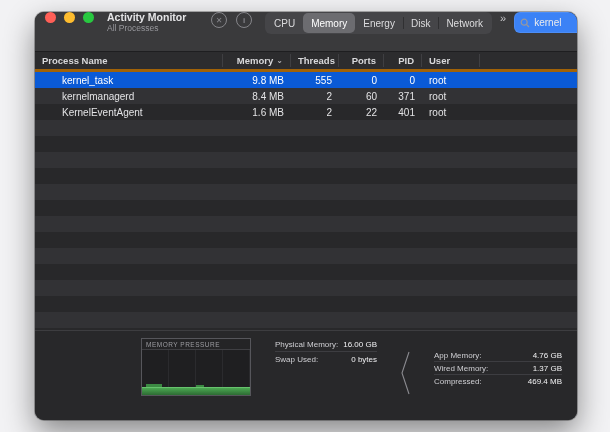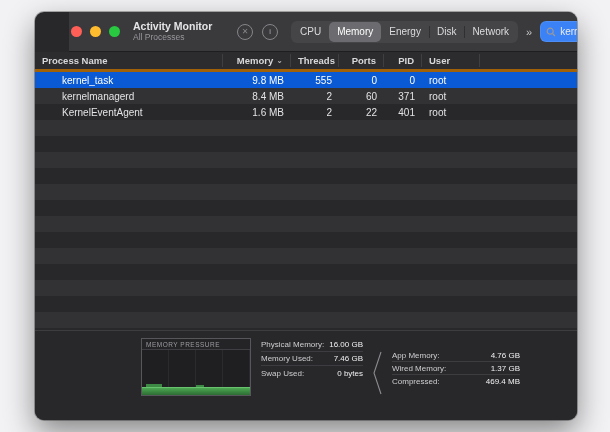--- a/index.html
+++ b/index.html
@@ -11,21 +11,21 @@
   }
   .window {
     position:absolute; left:35px; top:12px; width:542px; height:408px;
     background:#28282a; border-radius:9px; overflow:hidden;
     display:flex; flex-direction:column;
     box-shadow:0 12px 30px rgba(0,0,0,.45), 0 0 0 1px rgba(0,0,0,.28);
   }
   
   .toolbar {
     flex:0 0 40px; background:#3a3a3c; border-bottom:1px solid #1e1e20;
-    display:flex; align-items:center; padding:0 2px;margin-left:34px;
+    display:flex; padding:0 10px;
   }
   .lights { display:flex; gap:8px; margin-right:13px; flex:0 0 auto; }
   .light { width:11px; height:11px; border-radius:50%; }
   .light.red{ background:#ff5f57; } .light.yellow{ background:#febc2e; } .light.green{ background:#28c840; }
   .titleblock { width:104px; flex:0 0 104px; line-height:1.12; }
   .title { font-size:10.5px; font-weight:700; color:#e5e5e7; white-space:nowrap; }
   .subtitle { font-size:8.5px; color:#98989d; }
   .iconbtn {
     width:16px; height:16px; flex:0 0 16px; border:1.5px solid #85858a; border-radius:50%;
     color:#85858a; font-size:8px; font-weight:700;
@@ -72,21 +72,21 @@
   .tbody { flex:1 1 auto; background:#28282a; overflow:hidden; }
   .trow { height:16px; font-size:10px; color:#e3e3e5; }
   .trow.alt { background:#323235; }
   .trow.selected { background:#0a5ad6; color:#ffffff; }
   .tcell { padding:0 7px; white-space:nowrap; overflow:hidden; }
   .tcell.name { padding-left:27px; }
   .tcell.num { text-align:right; }
   
   .footer {
     flex:0 0 90px; background:#28282a; border-top:1px solid #3d3d40;
-    display:flex; align-items:flex-start; padding:7px 10px 0 106px; gap:10px;
+    display:flex; align-items:flex-start; padding:7px 10px 0 106px; gap:24px;
   }
   .pressure { width:110px; flex:0 0 110px; height:58px; border:1px solid #56565b; background:#242426; display:flex; flex-direction:column; }
   .pressure-label {
     font-size:6.5px; letter-spacing:.5px; color:#9d9da2;
     padding:2px 4px 1px; border-bottom:1px solid #3f3f43; white-space:nowrap;
   }
   .pressure-graph {
     flex:1; position:relative; background:#1f1f21;
     background-image:repeating-linear-gradient(to right, transparent 0 26px, #2b2b2e 26px 27px);
   }
@@ -208,24 +208,20 @@
         <div class="pressure-bump2"></div>
         <div class="pressure-fill"></div>
       </div>
     </div>
     <div class="stats-mid">
         <div class="stat-row">
     <span class="stat-label">Physical Memory:</span>
     <span class="stat-value">16.00 GB</span>
   </div>
         <div class="stat-row">
-    <span class="stat-label">Memory Used:</span>
-    <span class="stat-value">7.46 GB</span>
-  </div>
-        <div class="stat-row">
     <span class="stat-label">Swap Used:</span>
     <span class="stat-value">0 bytes</span>
   </div>
       </div>
     <svg class="brace" width="9" height="44" viewBox="0 0 9 44">
       <polyline points="8,1 1,22 8,43" fill="none" stroke="#8b8b90" stroke-width="1.1"></polyline>
     </svg>
     <div class="stats-right">
         <div class="stat-row">
     <span class="stat-label">App Memory:</span>

